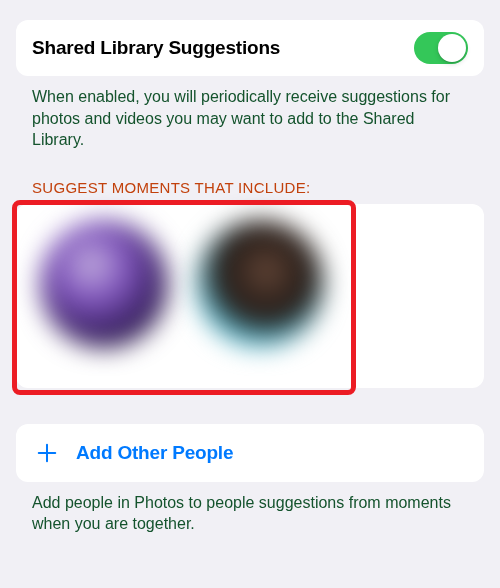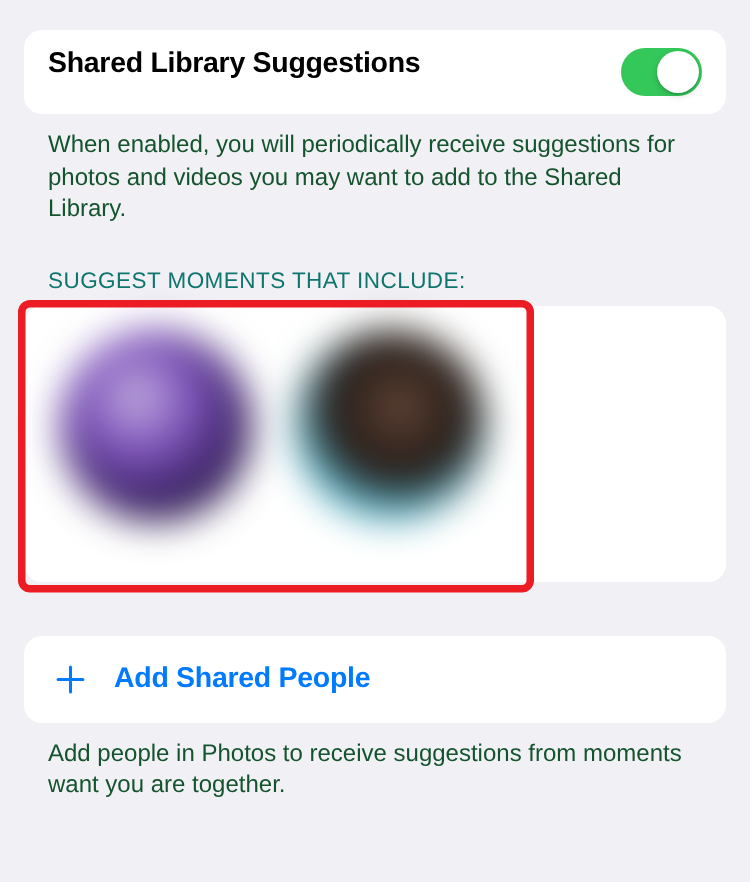--- a/index.html
+++ b/index.html
@@ -15,21 +15,21 @@
       height: 588px;
       padding: 20px 16px;
       color: #000;
     }
     .card {
       background: #fff;
       border-radius: 12px;
     }
     .toggle-card {
       display: flex;
-      align-items: flex-start;
+      align-items: center;
       justify-content: space-between;
       padding: 12px 16px;
     }
     .toggle-title {
       font-size: 19px;
       font-weight: 700;
       letter-spacing: -0.2px;
     }
     .toggle {
       width: 54px;
@@ -49,21 +49,21 @@
       border-radius: 50%;
       box-shadow: 0 1px 1px rgba(0,0,0,0.15), 0 2px 5px rgba(0,0,0,0.15);
     }
     .caption {
       color: #14532d;
       font-size: 16px;
       line-height: 1.35;
       padding: 10px 16px 0 16px;
     }
     .section-header {
-      color: #0f766e;
+      color: #c2410c;
       font-size: 15px;
       letter-spacing: 0.3px;
       padding: 28px 16px 8px 16px;
       text-transform: uppercase;
     }
     .people-card {
       position: relative;
       height: 184px;
       padding: 12px 16px;
     }
@@ -149,16 +149,16 @@
   </div>
 </div>
 
 <div class="card add-card">
   <div class="plus-icon">
     <svg viewBox="0 0 24 24" fill="none" stroke-width="2.2" stroke-linecap="round">
       <line x1="12" y1="3" x2="12" y2="21"></line>
       <line x1="3" y1="12" x2="21" y2="12"></line>
     </svg>
   </div>
-  <div class="add-label">Add Shared People</div>
+  <div class="add-label">Add Other People</div>
 </div>
 
-<div class="caption">Add people in Photos to receive suggestions from moments want you are together.</div>
+<div class="caption">Add people in Photos to people suggestions from moments when you are together.</div>
 
 </body></html>

